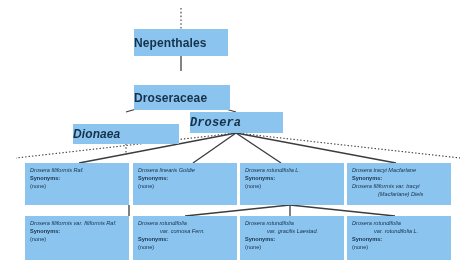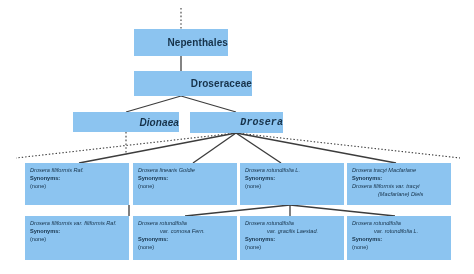--- a/index.html
+++ b/index.html
@@ -20,22 +20,22 @@
     pointer-events:none;
   }
   .node{
     position:absolute;
     background:#8CC4F0;
     box-sizing:border-box;
     color:#16324a;
   }
   
   .rank{
-    display:flex;align-items:center;justify-content:flex-end;
-    font-size:10px;font-weight:bold;
+    display:flex;align-items:center;justify-content:flex-start;
+    font-size:12px;font-weight:bold;
     letter-spacing:.1px;
     text-align:center;
   }
   .rank.genus{
     font-style:italic;
     font-weight:bold;
   }
   
   .card{
     padding:4px 5px 3px 5px;
@@ -96,25 +96,25 @@
 
     <line x1="290" y1="205" x2="185" y="" y2="216" stroke="#3c3c3c" stroke-width="1.3"></line>
     <line x1="290" y1="205" x2="290" y2="216" stroke="#3c3c3c" stroke-width="1.3"></line>
     <line x1="290" y1="205" x2="395" y2="216" stroke="#3c3c3c" stroke-width="1.3"></line>
   </svg>
 
   <div class="node rank" style="left:134px;top:29px;width:94px;height:27px;">
     <span>Nepenthales</span>
   </div>
 
-  <div class="node rank" style="left:134px;top:71px;width:118px;height:25px;">
+  <div class="node rank" style="left:134px;top:85px;width:96px;height:25px;">
     <span>Droseraceae</span>
   </div>
 
-  <div class="node rank genus" style="left:73px;top:112px;width:106px;height:20px;">
+  <div class="node rank genus" style="left:73px;top:124px;width:106px;height:20px;">
     <span>Dionaea</span>
   </div>
 
   <div class="node rank genus" style="left:190px;top:112px;width:93px;height:21px;font-family:Liberation Mono, monospace;">
     <span>Drosera</span>
   </div>
 
   <div class="node card" style="left:25px;top:163px;width:104px;height:42px;">
     <span class="sci">Drosera filiformis Raf.</span>
     <span class="syn-label">Synonyms:</span>

